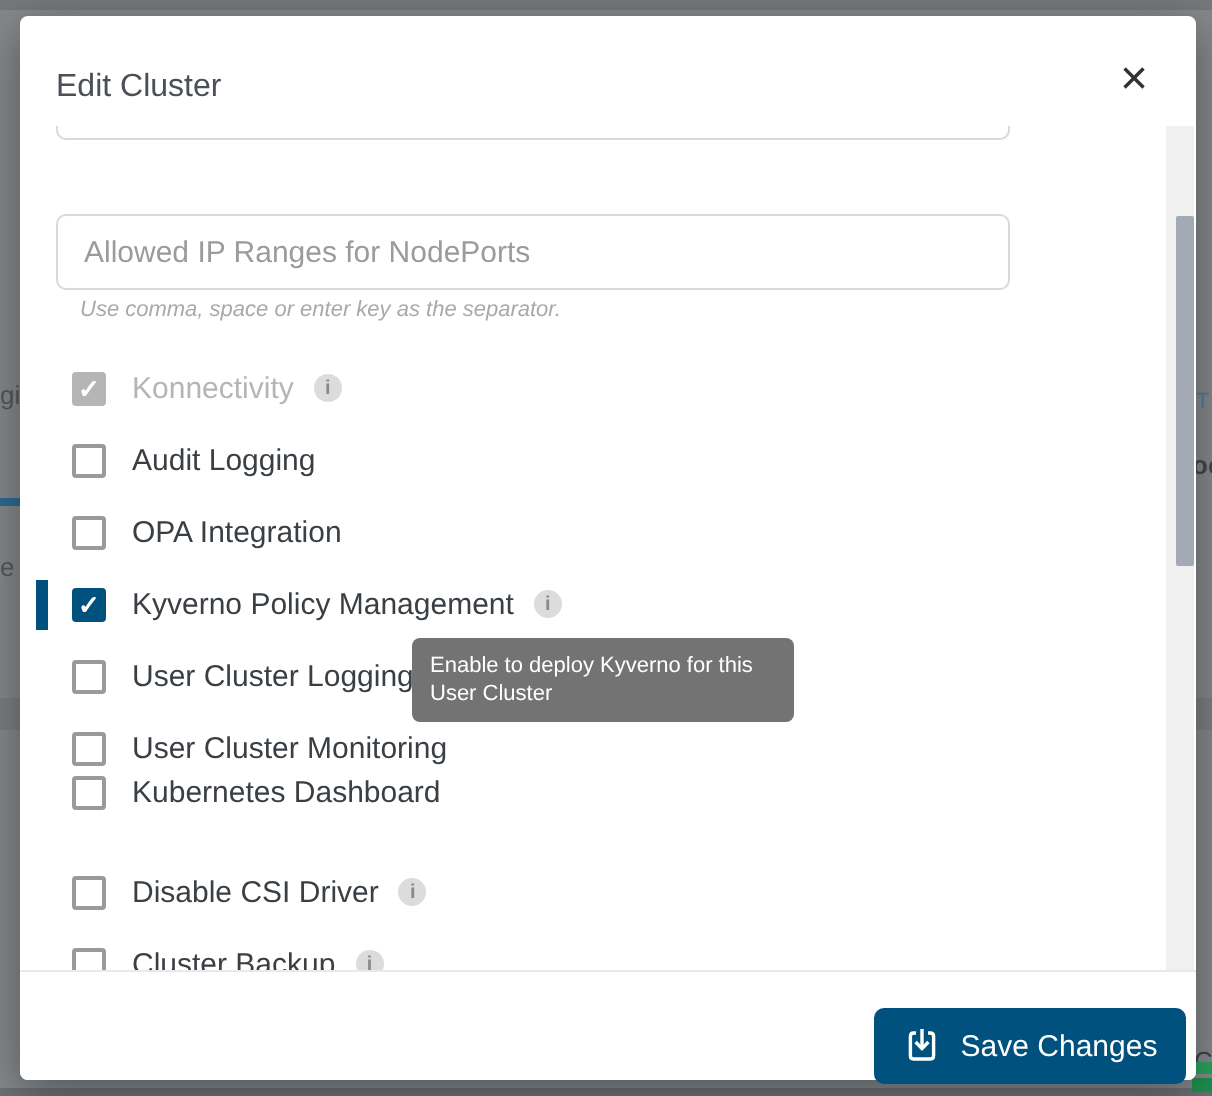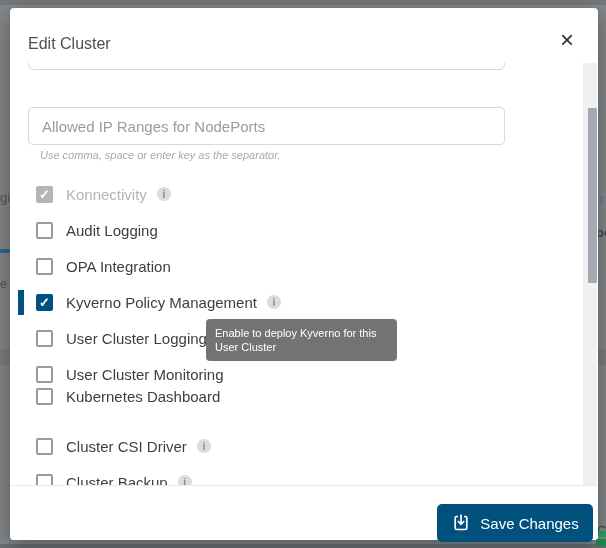--- a/index.html
+++ b/index.html
@@ -181,21 +181,21 @@
       <span class="lbl">User Cluster Monitoring</span>
     </div>
 
     <div class="row row-6">
       <span class="cb"></span>
       <span class="lbl">Kubernetes Dashboard</span>
     </div>
 
     <div class="row row-7">
       <span class="cb"></span>
-      <span class="lbl">Cluster CSI Driver</span>
+      <span class="lbl">Disable CSI Driver</span>
       <span class="info-icon">i</span>
     </div>
 
     <div class="row row-8">
       <span class="cb"></span>
       <span class="lbl">Cluster Backup</span>
       <span class="info-icon">i</span>
     </div>
 
     <div class="tooltip">Enable to deploy Kyverno for this User Cluster</div>

